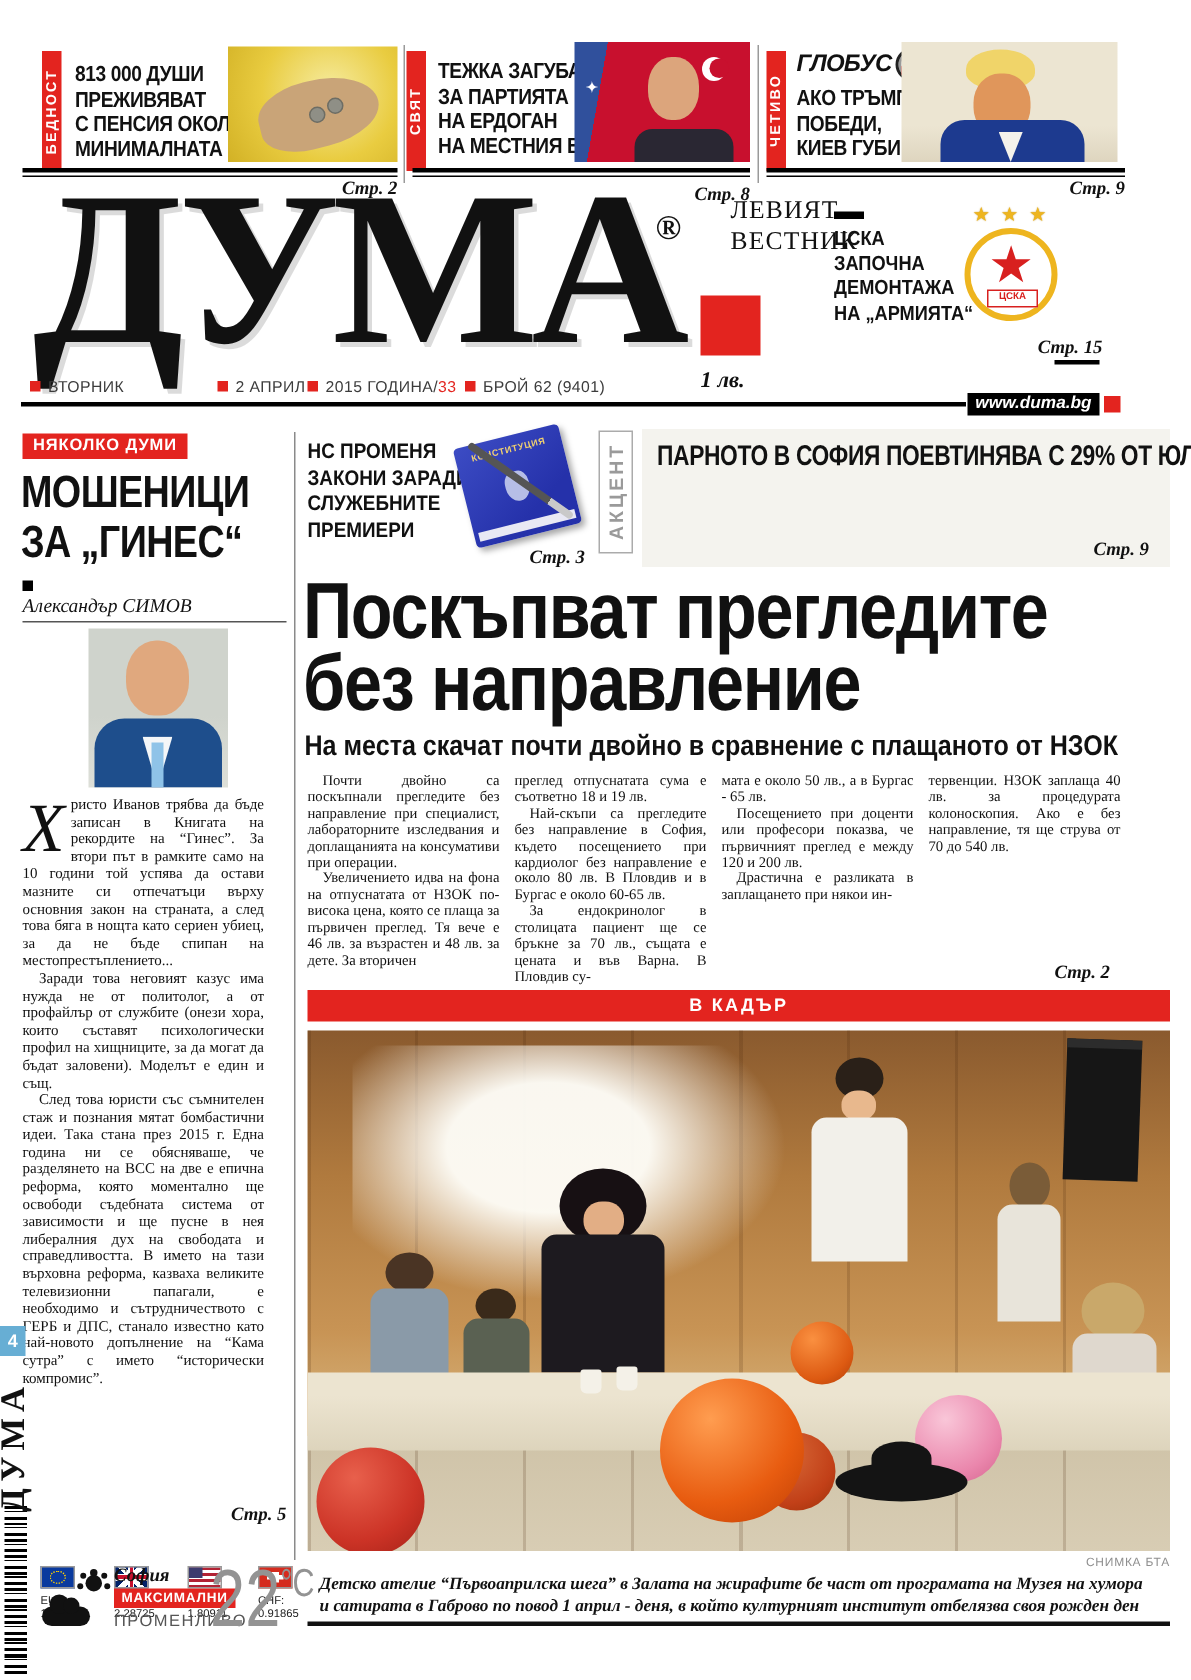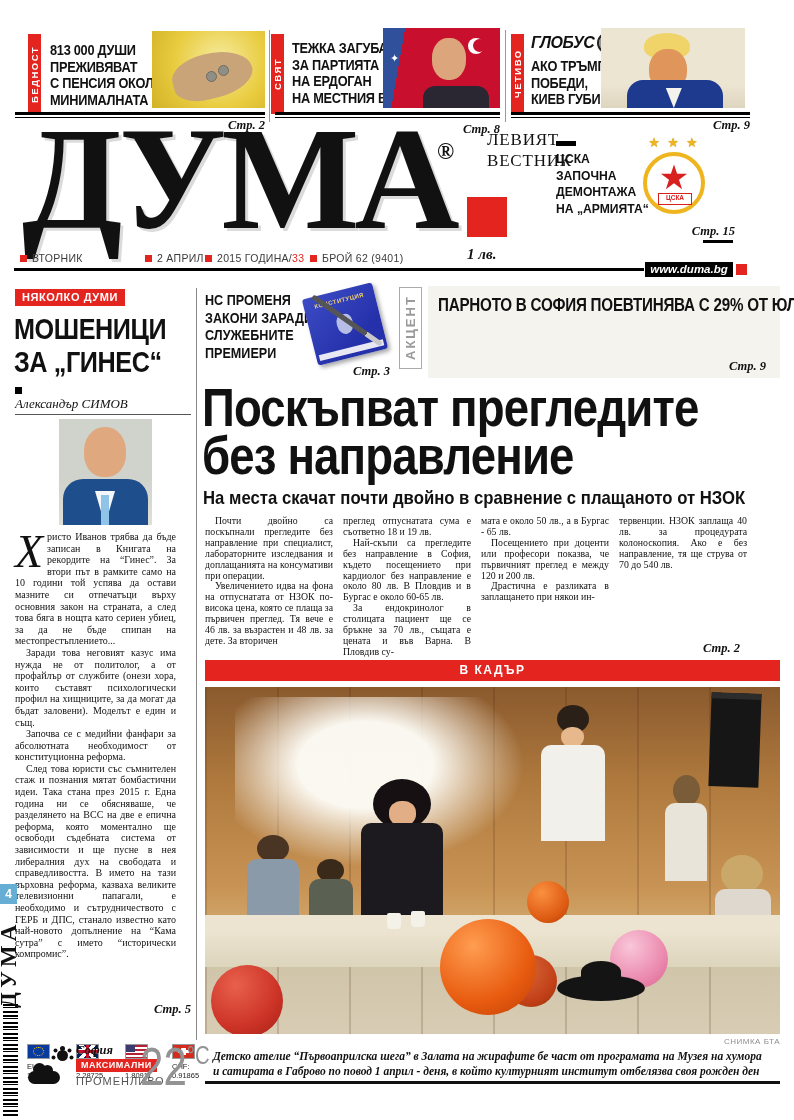--- a/index.html
+++ b/index.html
@@ -302,21 +302,20 @@
   <div class="op-photo">
     <div class="op-head"></div>
     <div class="op-suit"></div>
     <div class="op-shirt"></div>
     <div class="op-tie"></div>
   </div>
   <div class="op-body">
     <span class="dropcap">Х</span>
     <p class="noindent">ристо Иванов трябва да бъде записан в Книгата на рекордите на “Гинес”. За втори път в рамките само на 10 години той успява да остави мазните си отпечатъци върху основния закон на страната, а след това бяга в нощта като сериен убиец, за да не бъде спипан на местопрестъплението...</p>
     <p>Заради това неговият казус има нужда не от политолог, а от профайлър от службите (онези хора, които съставят психологически профил на хищниците, за да могат да бъдат заловени). Моделът е един и същ.</p>
-    <p>Започва се с медийни фанфари за абсолютната необходимост от конституционна реформа.</p>
     <p>След това юристи със съмнителен стаж и познания мятат бомбастични идеи. Така стана през 2015 г. Една година ни се обясняваше, че разделянето на ВСС на две е епична реформа, която моментално ще освободи съдебната система от зависимости и ще пусне в нея либералния дух на свободата и справедливостта. В името на тази върховна реформа, казваха великите телевизионни папагали, е необходимо и сътрудничеството с ГЕРБ и ДПС, станало известно като най-новото допълнение на “Кама сутра” с името “исторически компромис”.</p>
   </div>
   <div class="pageref" style="left:116px;top:1002px;width:75px;">Стр. 5</div>
 
   <div class="vdiv-main"></div>
 
   <div class="ns-hl">НС ПРОМЕНЯ
 ЗАКОНИ ЗАРАДИ
 СЛУЖЕБНИТЕ
 ПРЕМИЕРИ</div>

